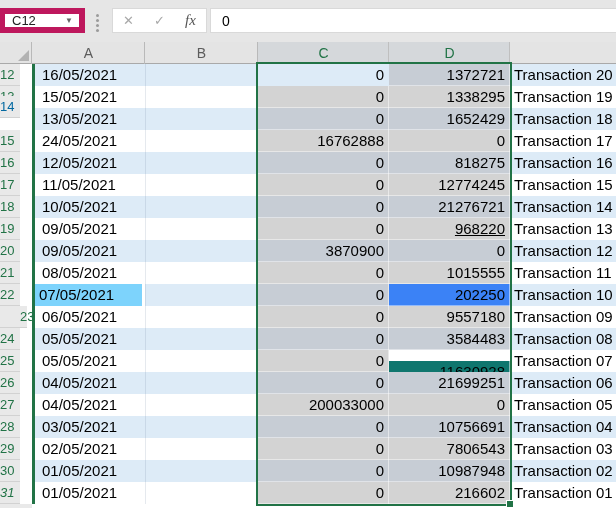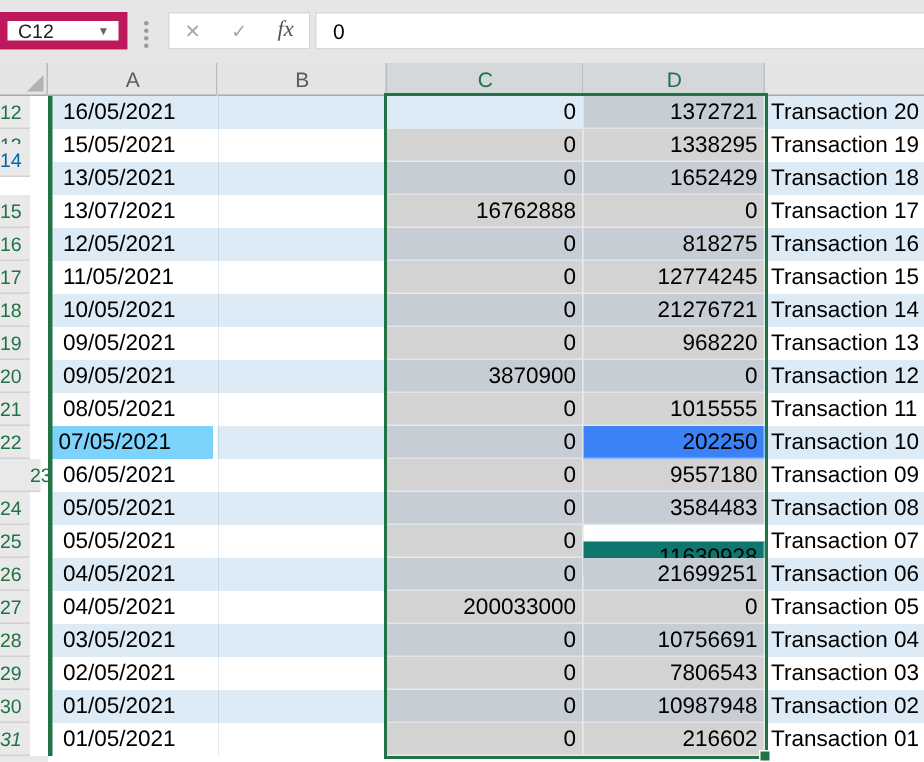--- a/index.html
+++ b/index.html
@@ -102,21 +102,21 @@
         <div class="cell selcell" style="top: 22px; left: 258px; width: 131px; background: rgb(211, 211, 211); text-align: right; padding: 0px 5px 0px 0px;">0</div>
         <div class="cell selcell" style="top: 22px; left: 389px; width: 121px; background: rgb(211, 211, 211); text-align: right; padding: 0px 5px 0px 0px;">1338295</div>
         <div class="cell" style="top: 22px; left: 510px; width: 110px; background: rgb(255, 255, 255); text-align: left; padding: 0px 0px 0px 4px;">Transaction 19</div>
         <div class="rowhead" style="top: 32px; color: #0369a1;">14</div>
         <div class="cell" style="top: 44px; left: 35px; width: 110px; background: rgb(221, 235, 247); text-align: left; padding: 0px 0px 0px 7px;">13/05/2021</div>
         <div class="cell bline" style="top: 44px; left: 145px; width: 113px; background: rgb(221, 235, 247); text-align: left; padding: 0px;"></div>
         <div class="cell selcell" style="top: 44px; left: 258px; width: 131px; background: rgb(199, 205, 213); text-align: right; padding: 0px 5px 0px 0px;">0</div>
         <div class="cell selcell" style="top: 44px; left: 389px; width: 121px; background: rgb(199, 205, 213); text-align: right; padding: 0px 5px 0px 0px;">1652429</div>
         <div class="cell" style="top: 44px; left: 510px; width: 110px; background: rgb(221, 235, 247); text-align: left; padding: 0px 0px 0px 4px;">Transaction 18</div>
         <div class="rowhead" style="top: 66px; color: rgb(33, 115, 70);">15</div>
-        <div class="cell" style="top: 66px; left: 35px; width: 110px; background: rgb(255, 255, 255); text-align: left; padding: 0px 0px 0px 7px;">13/07/2021</div>
+        <div class="cell" style="top: 66px; left: 35px; width: 110px; background: rgb(255, 255, 255); text-align: left; padding: 0px 0px 0px 7px;">24/05/2021</div>
         <div class="cell bline" style="top: 66px; left: 145px; width: 113px; background: rgb(255, 255, 255); text-align: left; padding: 0px;"></div>
         <div class="cell selcell" style="top: 66px; left: 258px; width: 131px; background: rgb(211, 211, 211); text-align: right; padding: 0px 5px 0px 0px;">16762888</div>
         <div class="cell selcell" style="top: 66px; left: 389px; width: 121px; background: rgb(211, 211, 211); text-align: right; padding: 0px 5px 0px 0px;">0</div>
         <div class="cell" style="top: 66px; left: 510px; width: 110px; background: rgb(255, 255, 255); text-align: left; padding: 0px 0px 0px 4px;">Transaction 17</div>
         <div class="rowhead" style="top: 88px; color: rgb(33, 115, 70);">16</div>
         <div class="cell" style="top: 88px; left: 35px; width: 110px; background: rgb(221, 235, 247); text-align: left; padding: 0px 0px 0px 7px;">12/05/2021</div>
         <div class="cell bline" style="top: 88px; left: 145px; width: 113px; background: rgb(221, 235, 247); text-align: left; padding: 0px;"></div>
         <div class="cell selcell" style="top: 88px; left: 258px; width: 131px; background: rgb(199, 205, 213); text-align: right; padding: 0px 5px 0px 0px;">0</div>
         <div class="cell selcell" style="top: 88px; left: 389px; width: 121px; background: rgb(199, 205, 213); text-align: right; padding: 0px 5px 0px 0px;">818275</div>
         <div class="cell" style="top: 88px; left: 510px; width: 110px; background: rgb(221, 235, 247); text-align: left; padding: 0px 0px 0px 4px;">Transaction 16</div>
@@ -129,21 +129,21 @@
         <div class="rowhead" style="top: 132px; color: rgb(33, 115, 70);">18</div>
         <div class="cell" style="top: 132px; left: 35px; width: 110px; background: rgb(221, 235, 247); text-align: left; padding: 0px 0px 0px 7px;">10/05/2021</div>
         <div class="cell bline" style="top: 132px; left: 145px; width: 113px; background: rgb(221, 235, 247); text-align: left; padding: 0px;"></div>
         <div class="cell selcell" style="top: 132px; left: 258px; width: 131px; background: rgb(199, 205, 213); text-align: right; padding: 0px 5px 0px 0px;">0</div>
         <div class="cell selcell" style="top: 132px; left: 389px; width: 121px; background: rgb(199, 205, 213); text-align: right; padding: 0px 5px 0px 0px;">21276721</div>
         <div class="cell" style="top: 132px; left: 510px; width: 110px; background: rgb(221, 235, 247); text-align: left; padding: 0px 0px 0px 4px;">Transaction 14</div>
         <div class="rowhead" style="top: 154px; color: rgb(33, 115, 70);">19</div>
         <div class="cell" style="top: 154px; left: 35px; width: 110px; background: rgb(255, 255, 255); text-align: left; padding: 0px 0px 0px 7px;">09/05/2021</div>
         <div class="cell bline" style="top: 154px; left: 145px; width: 113px; background: rgb(255, 255, 255); text-align: left; padding: 0px;"></div>
         <div class="cell selcell" style="top: 154px; left: 258px; width: 131px; background: rgb(211, 211, 211); text-align: right; padding: 0px 5px 0px 0px;">0</div>
-        <div class="cell selcell" style="top: 154px; left: 389px; width: 121px; background: rgb(211, 211, 211); text-align: right; padding: 0px 5px 0px 0px;">968220</div>
+        <div class="cell selcell" style="top: 154px; left: 389px; width: 121px; background: rgb(211, 211, 211); text-align: right; padding: 0px 5px 0px 0px; text-decoration: underline;">968220</div>
         <div class="cell" style="top: 154px; left: 510px; width: 110px; background: rgb(255, 255, 255); text-align: left; padding: 0px 0px 0px 4px;">Transaction 13</div>
         <div class="rowhead" style="top: 176px; color: rgb(33, 115, 70);">20</div>
         <div class="cell" style="top: 176px; left: 35px; width: 110px; background: rgb(221, 235, 247); text-align: left; padding: 0px 0px 0px 7px;">09/05/2021</div>
         <div class="cell bline" style="top: 176px; left: 145px; width: 113px; background: rgb(221, 235, 247); text-align: left; padding: 0px;"></div>
         <div class="cell selcell" style="top: 176px; left: 258px; width: 131px; background: rgb(199, 205, 213); text-align: right; padding: 0px 5px 0px 0px;">3870900</div>
         <div class="cell selcell" style="top: 176px; left: 389px; width: 121px; background: rgb(199, 205, 213); text-align: right; padding: 0px 5px 0px 0px;">0</div>
         <div class="cell" style="top: 176px; left: 510px; width: 110px; background: rgb(221, 235, 247); text-align: left; padding: 0px 0px 0px 4px;">Transaction 12</div>
         <div class="rowhead" style="top: 198px; color: rgb(33, 115, 70);">21</div>
         <div class="cell" style="top: 198px; left: 35px; width: 110px; background: rgb(255, 255, 255); text-align: left; padding: 0px 0px 0px 7px;">08/05/2021</div>
         <div class="cell bline" style="top: 198px; left: 145px; width: 113px; background: rgb(255, 255, 255); text-align: left; padding: 0px;"></div>

